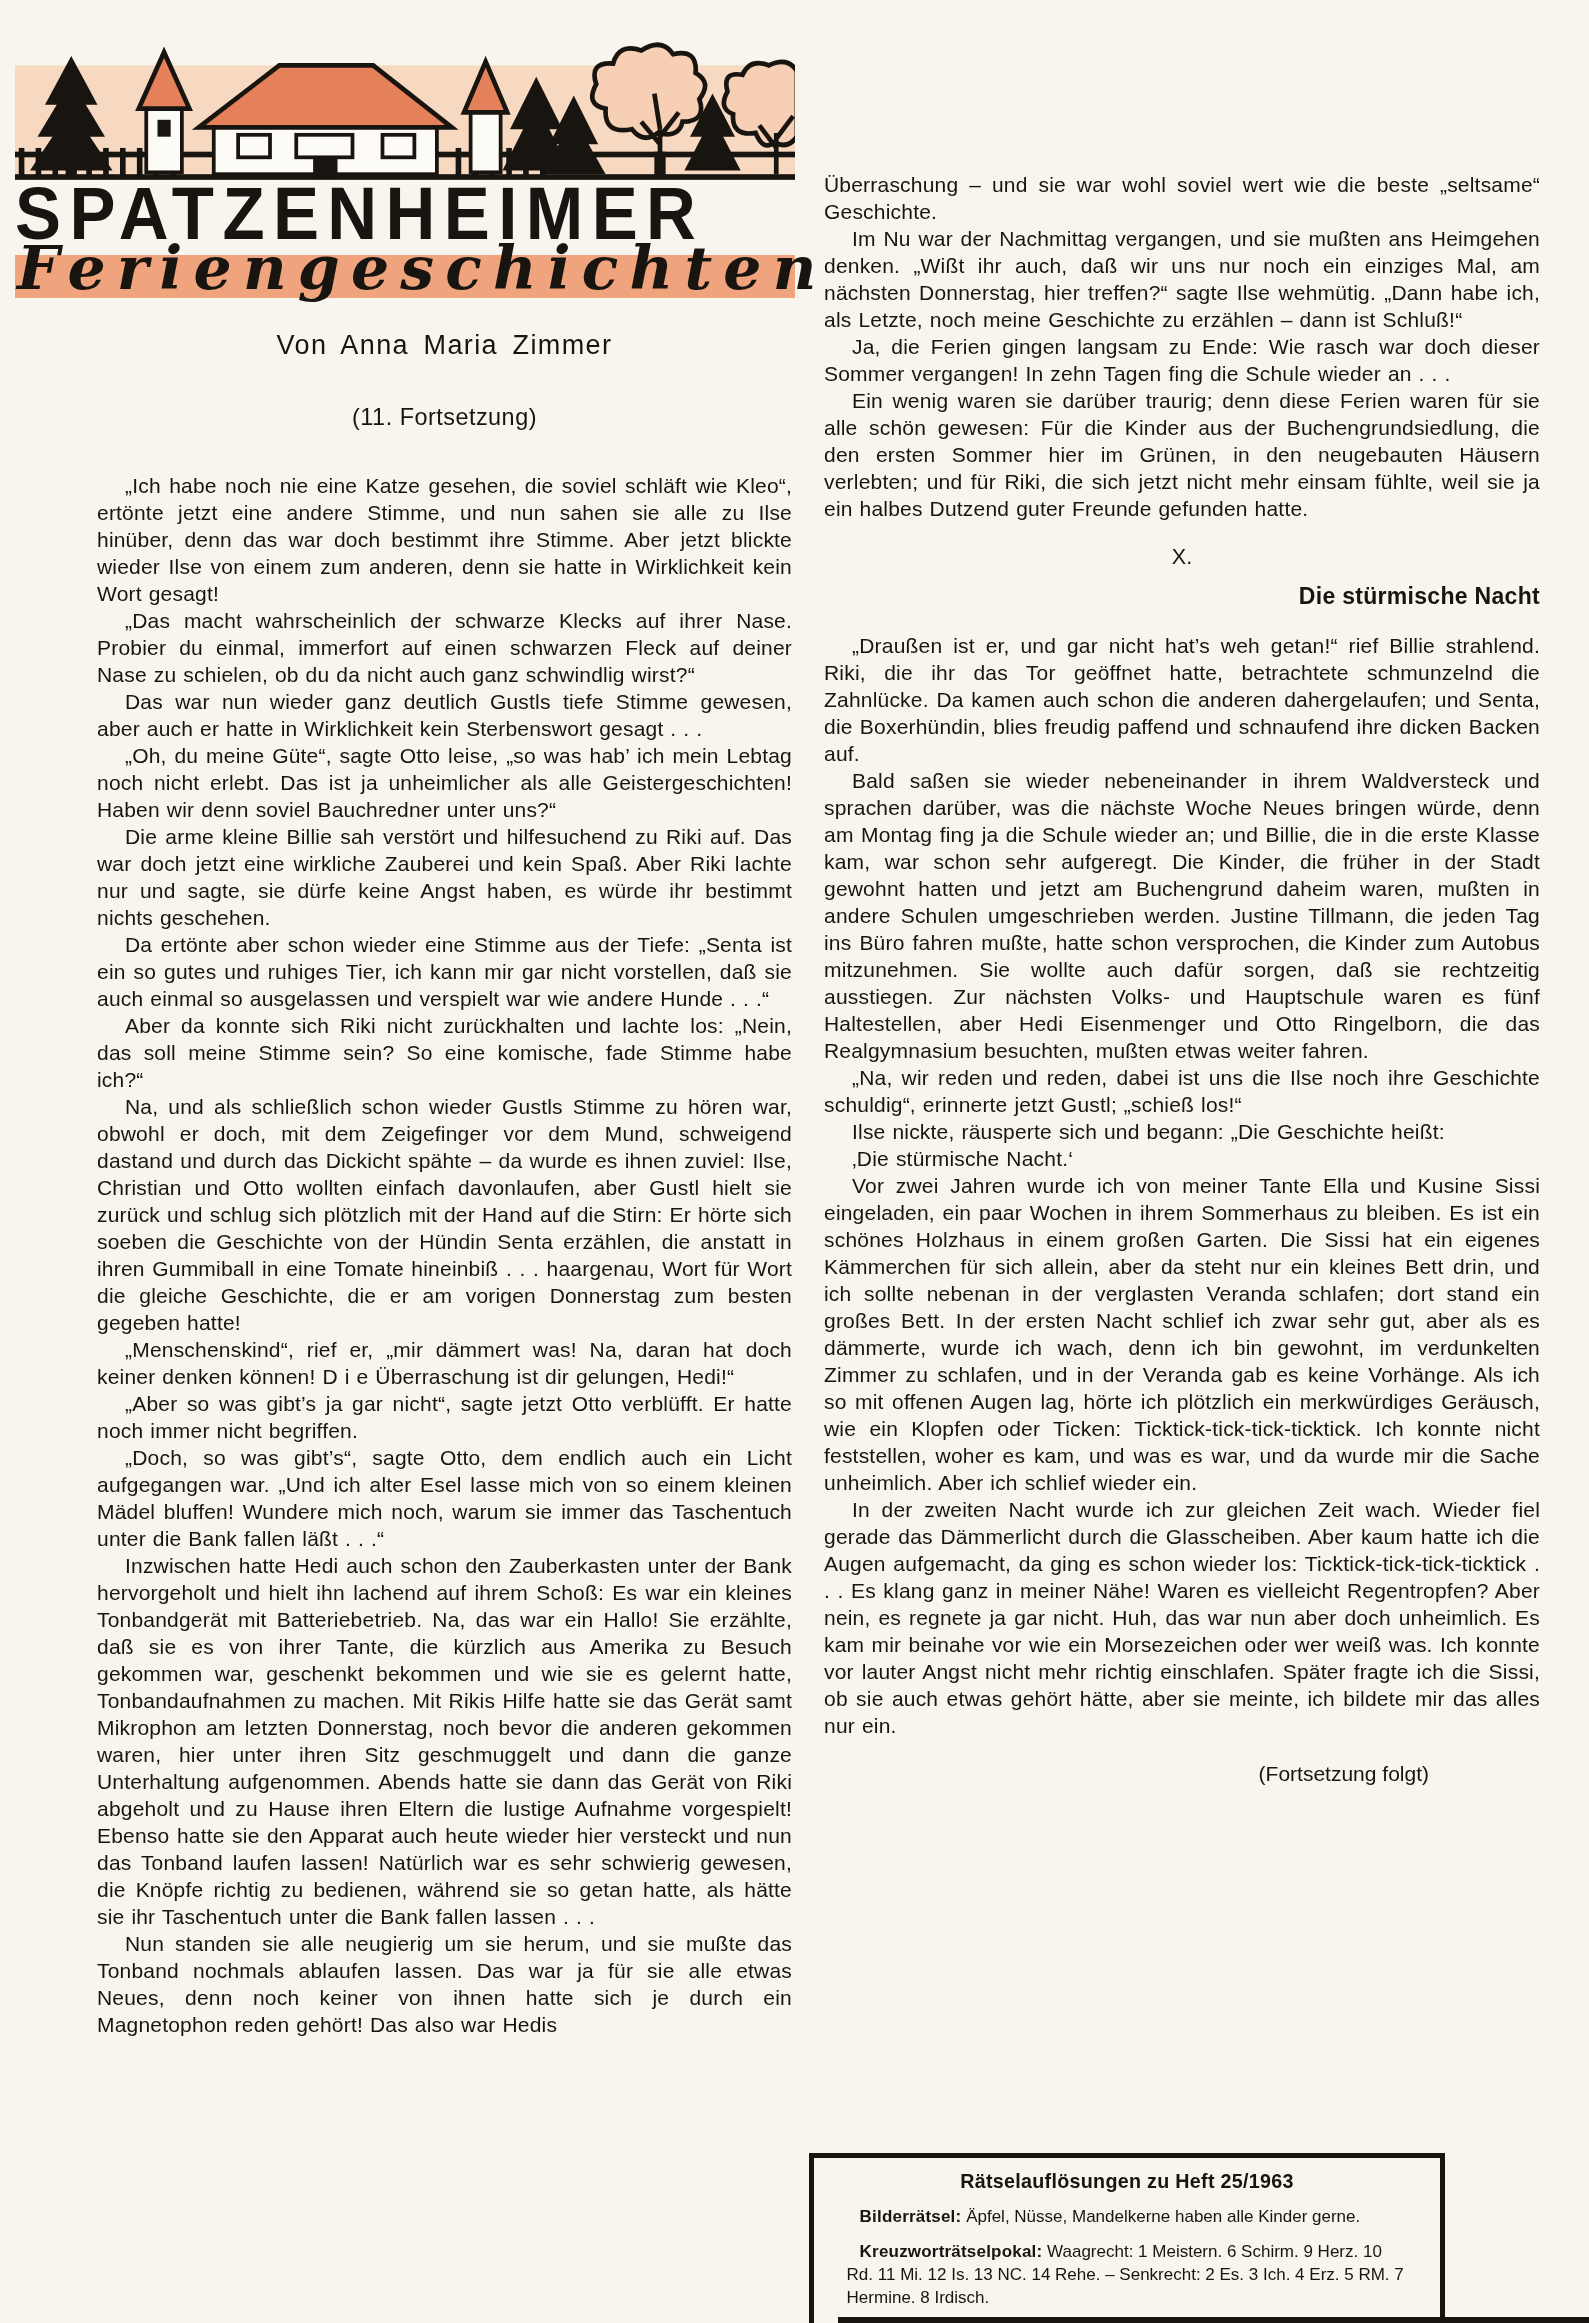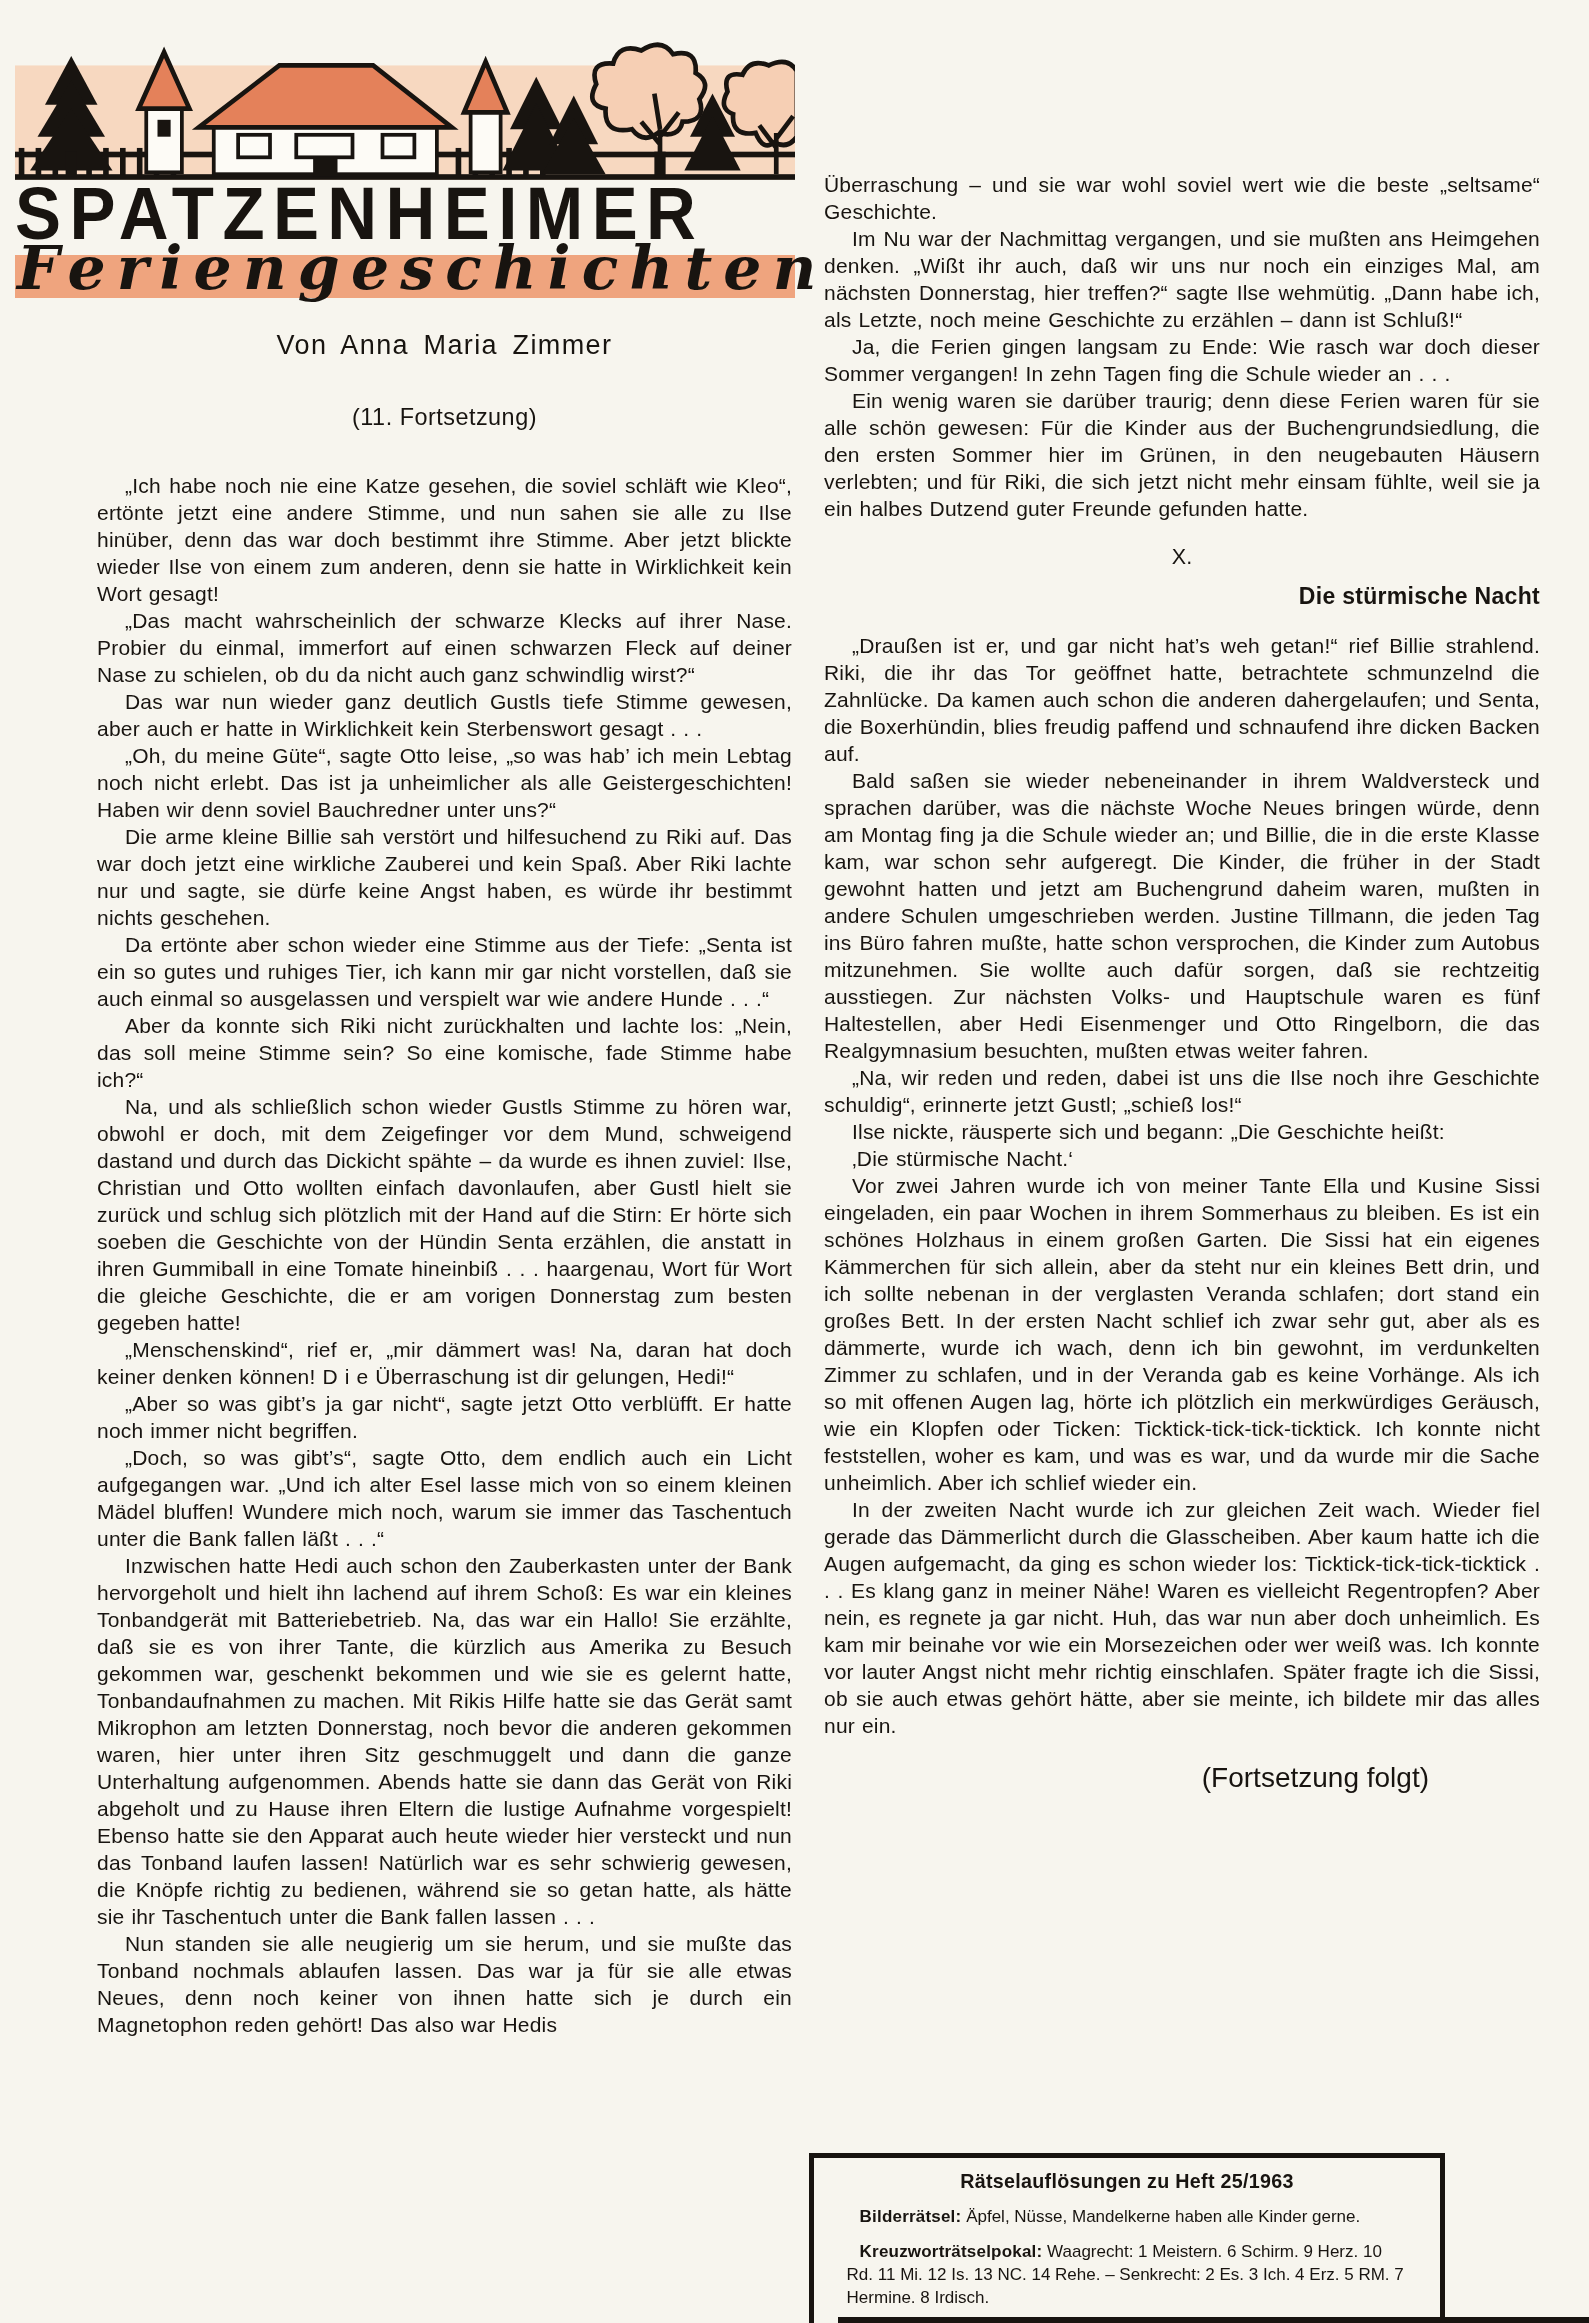--- a/index.html
+++ b/index.html
@@ -35,21 +35,21 @@
   .byline{text-align:center;font-size:27px;letter-spacing:1.4px;word-spacing:5.6px;margin:0;}
   .installment{text-align:center;font-size:23.4px;letter-spacing:0.5px;margin:43px 0 41px;}
   .para{
     margin:0;text-align:justify;text-indent:28px;
     font-size:21px;line-height:27px;letter-spacing:0.2px;word-spacing:0.9px;
     hyphens:auto;-webkit-hyphens:auto;
   }
   .cont-start .para:first-child{text-indent:0;}
   .sec-num{text-align:center;font-size:21.5px;margin:22.5px 0 13px;}
   .sec-title{text-align:right;font-size:23px;font-weight:bold;letter-spacing:0.3px;margin:0 0 22.5px;}
-  .continuation{text-align:right;padding-right:111px;font-size:28px;margin-top:22.5px;}
+  .continuation{text-align:right;padding-right:111px;font-size:21px;margin-top:22.5px;}
   
   .solutions-box{
     position:absolute;left:809px;top:2153px;width:636px;box-sizing:border-box;
     border:5.6px solid var(--ink,#181410);padding:12px 20.6px 11.2px;
   }
   .box-title{text-align:center;font-weight:bold;font-size:19.7px;letter-spacing:0.3px;margin:0 0 12px;}
   .box-entry{margin:12px;font-size:17px;line-height:23px;text-indent:13px;text-align:left;}
   .box-entry b{letter-spacing:0.2px;}
   .bottom-rule{position:absolute;left:838px;top:2317px;width:751px;height:6.6px;background:var(--ink,#181410);}
 </style>

